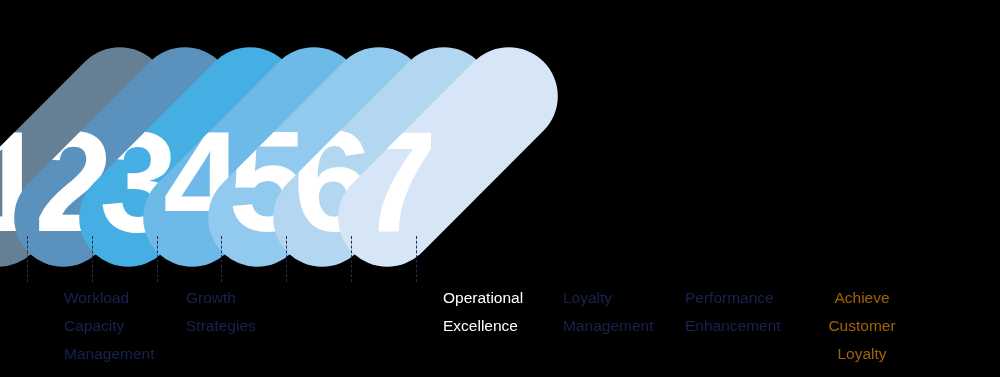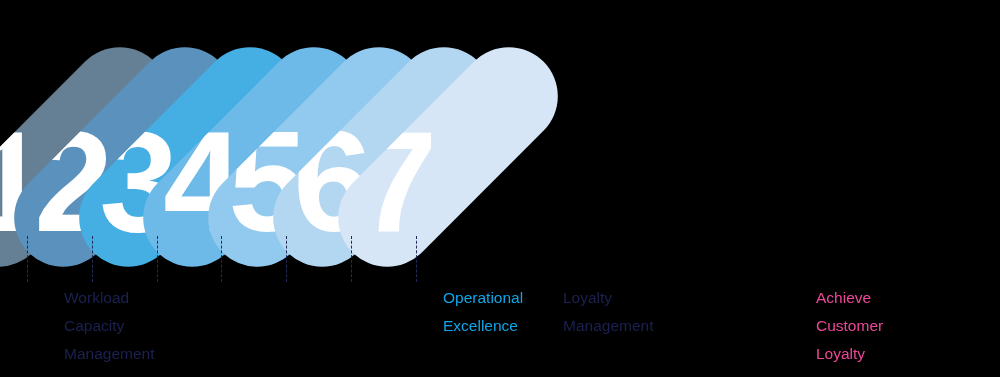--- a/index.html
+++ b/index.html
@@ -101,21 +101,25 @@
     <div class="conn" style="left: 221px; top: 236px; height: 46px; border-left-color: rgb(35, 42, 92);"></div>
     <div class="conn" style="left: 286px; top: 236px; height: 46px; border-left-color: rgb(35, 42, 92);"></div>
     <div class="conn" style="left: 351px; top: 236px; height: 46px; border-left-color: rgb(35, 42, 92);"></div>
     <div class="conn" style="left: 416px; top: 236px; height: 46px; border-left-color: rgb(35, 42, 92);"></div>
   </div>
 
   <div class="labels">
     <div class="label" style="left: 64px; top: 268px; color: rgb(27, 33, 80);">Workload
 Capacity
 Management</div>
-    <div class="label" style="left: 443px; top: 268px; color: #0ea5e9;">Operational
+    <div class="label" style="left: 186px; top: 268px; color: rgb(27, 33, 80);">Growth
+Strategies</div>
+    <div class="label" style="left: 443px; top: 268px; color: #ffffff;">Operational
 Excellence</div>
     <div class="label" style="left: 563px; top: 268px; color: rgb(27, 33, 80);">Loyalty
 Management</div>
-    <div class="label" style="left: 816px; top: 268px; color: #ec4899;">Achieve
+    <div class="label" style="left: 685px; top: 268px; color: rgb(27, 33, 80);">Performance
+Enhancement</div>
+    <div class="label" style="left: 816px; top: 268px; color: #a16207; text-align: center;">Achieve
 Customer Loyalty</div>
   </div>
 
 </div>
 
 </body></html>

